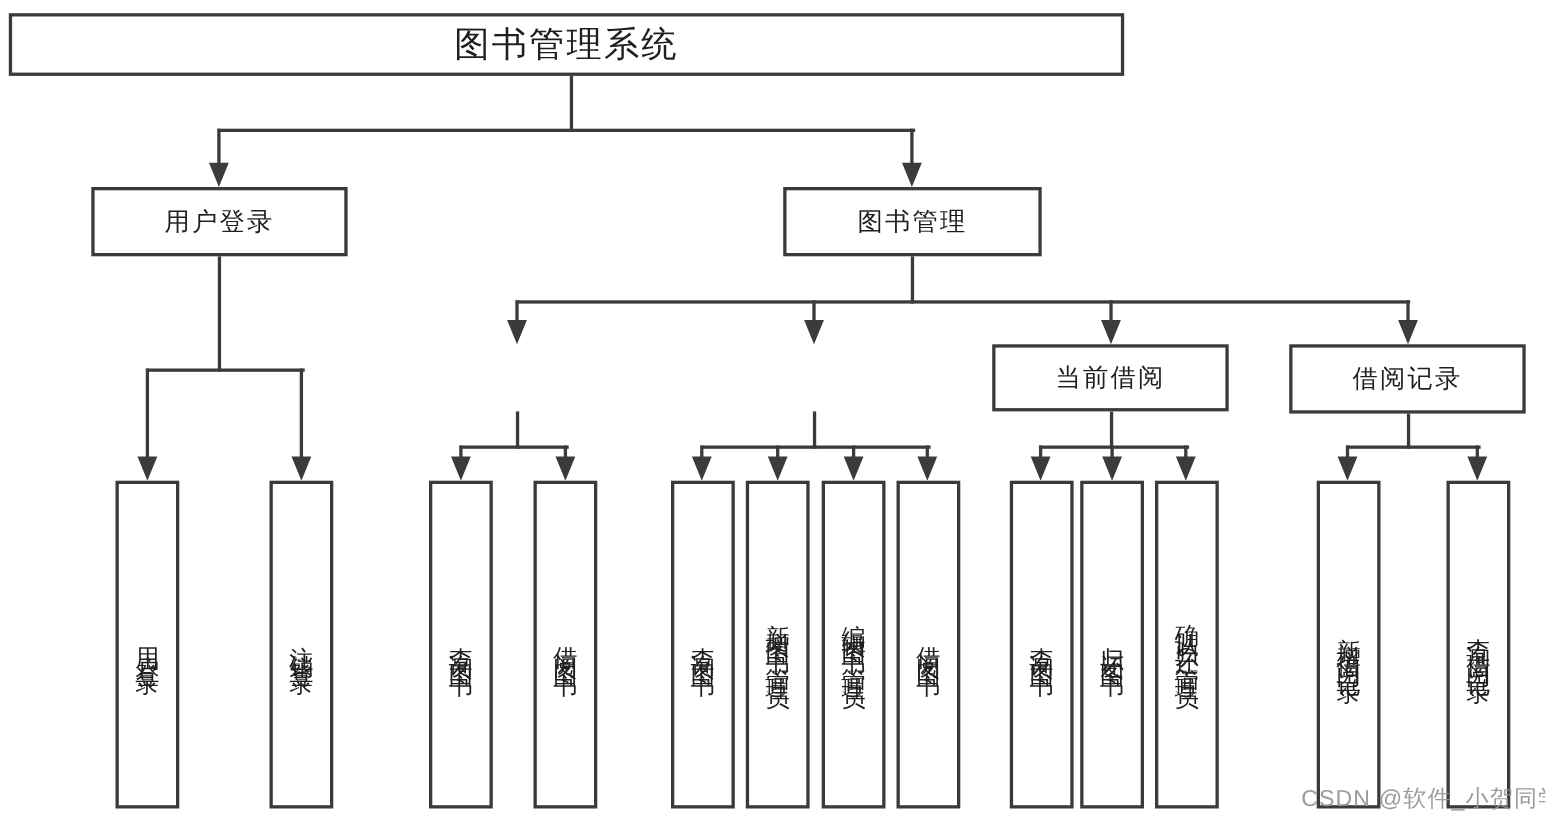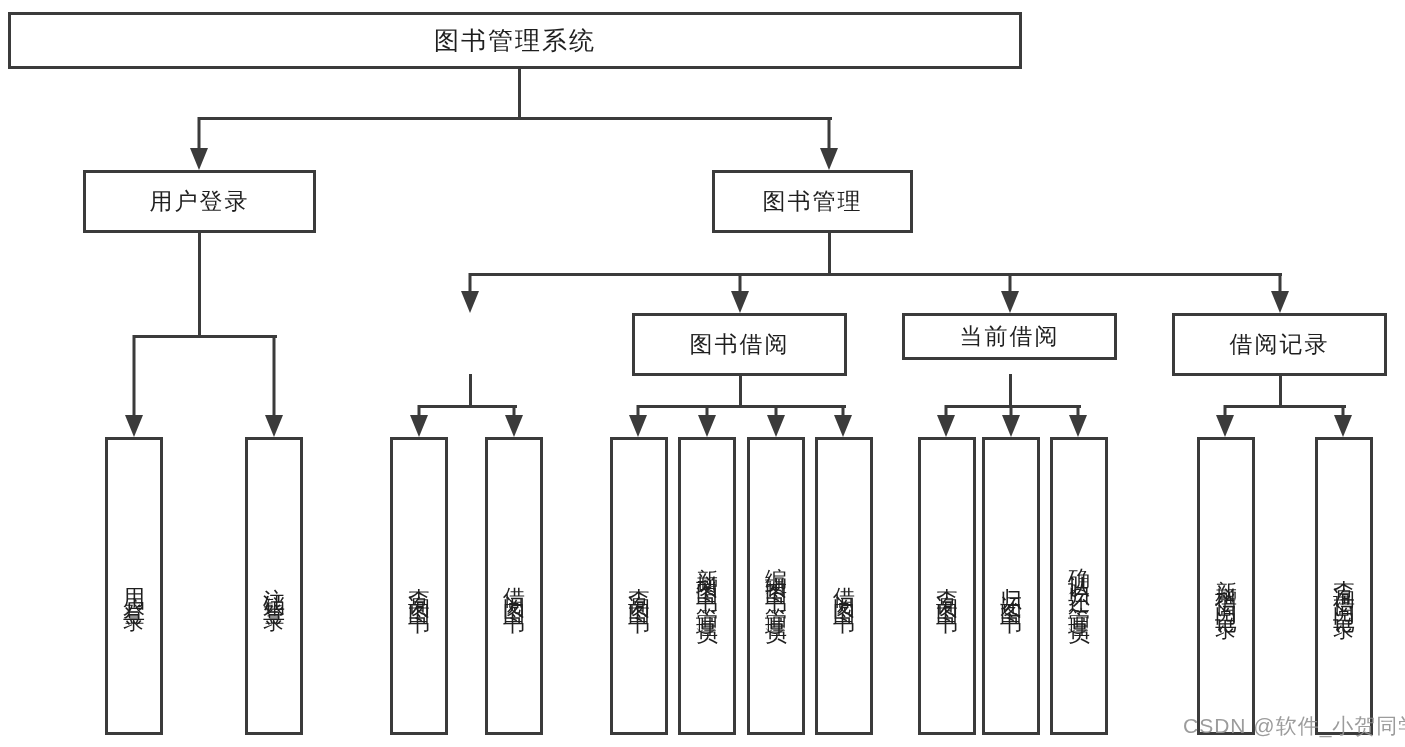--- a/index.html
+++ b/index.html
@@ -5,21 +5,21 @@
   html,body{margin:0;padding:0;background:#ffffff;}
   .canvas{
     position:relative;width:1405px;height:747px;background:#ffffff;overflow:hidden;
     font-family:"Liberation Sans",sans-serif;
   }
   .box{
     position:absolute;box-sizing:border-box;border:3px solid #3b3b3b;background:#ffffff;
     display:flex;align-items:center;justify-content:center;color:#1f1f1f;z-index:2;
   }
   .hbox{font-size:23px;letter-spacing:2px;}
-  .rootbox{font-size:25px;letter-spacing:2px;}
+  .rootbox{font-size:32px;letter-spacing:2px;}
   .vbox{writing-mode:vertical-rl;font-size:22px;letter-spacing:8px;line-height:1;}
   .vline,.hline{position:absolute;background:#3b3b3b;z-index:1;}
   .vline{width:3px;}
   .hline{height:3px;}
   .arrow{position:absolute;width:18px;z-index:1;}
   .arrow::before{
     content:"";position:absolute;left:50%;transform:translateX(-50%);
     top:0;bottom:16px;width:3px;background:#3b3b3b;
   }
   .arrow::after{
@@ -33,24 +33,23 @@
   }
 </style>
 </head>
 <body>
 
 <div class="canvas">
 
   <div class="box hbox rootbox" style="left:8px;top:12px;width:1014px;height:57px;">图书管理系统</div>
 
   <div class="box hbox" style="left:83px;top:170px;width:233px;height:63px;">用户登录</div>
-  <div class="box hbox" style="left:712px;top:170px;width:201px;height:63px;">图书管理</div>
+  <div class="box hbox" style="left:712px;top:170px;width:235px;height:63px;">图书管理</div>
 
-  <div class="box hbox" style="left:632px;top:313px;width:215px;height:63px;">图书借阅</div>
-  <div class="box hbox" style="left:902px;top:313px;width:215px;height:47px;">当前借阅</div>
+  <div class="box hbox" style="left:902px;top:313px;width:215px;height:61px;">当前借阅</div>
   <div class="box hbox" style="left:1172px;top:313px;width:215px;height:63px;">借阅记录</div>
 
   <div class="box vbox" style="left:105px;top:437px;width:58px;height:298px;">用户登录</div>
   <div class="box vbox" style="left:245px;top:437px;width:58px;height:298px;">注销登录</div>
 
   <div class="box vbox" style="left:390px;top:437px;width:58px;height:298px;">查询图书</div>
   <div class="box vbox" style="left:485px;top:437px;width:58px;height:298px;">借阅图书</div>
 
   <div class="box vbox" style="left:610px;top:437px;width:58px;height:298px;">查询图书</div>
   <div class="box vbox" style="left:678px;top:437px;width:58px;height:298px;">新增图书（管理员）</div>

